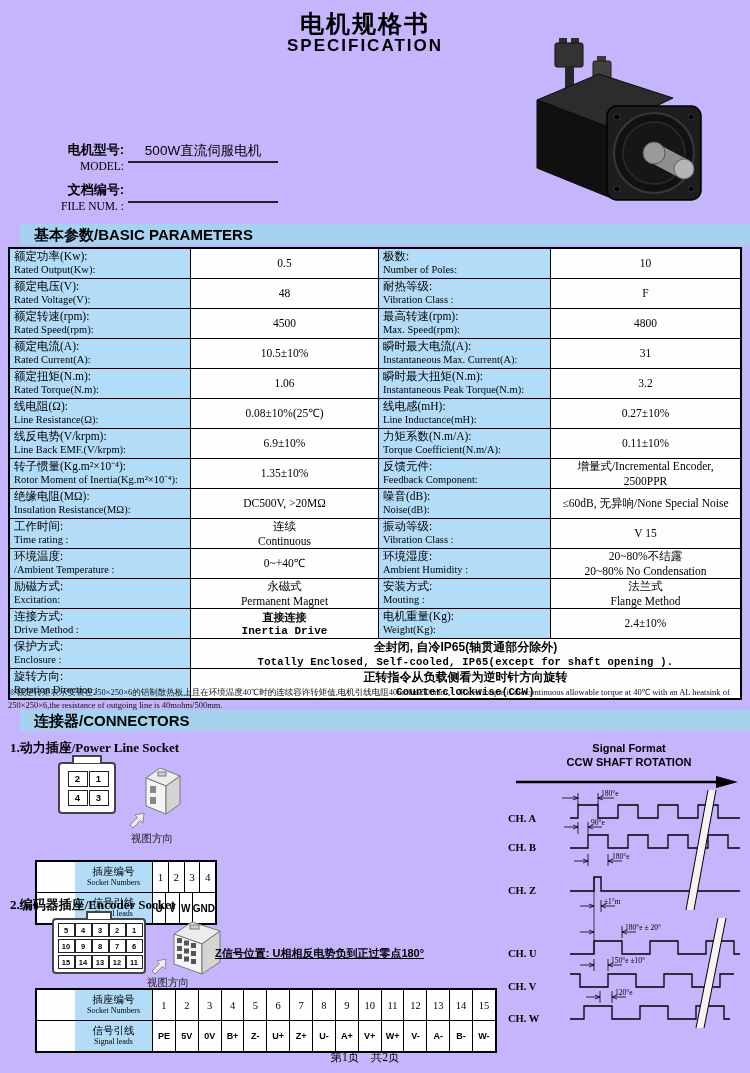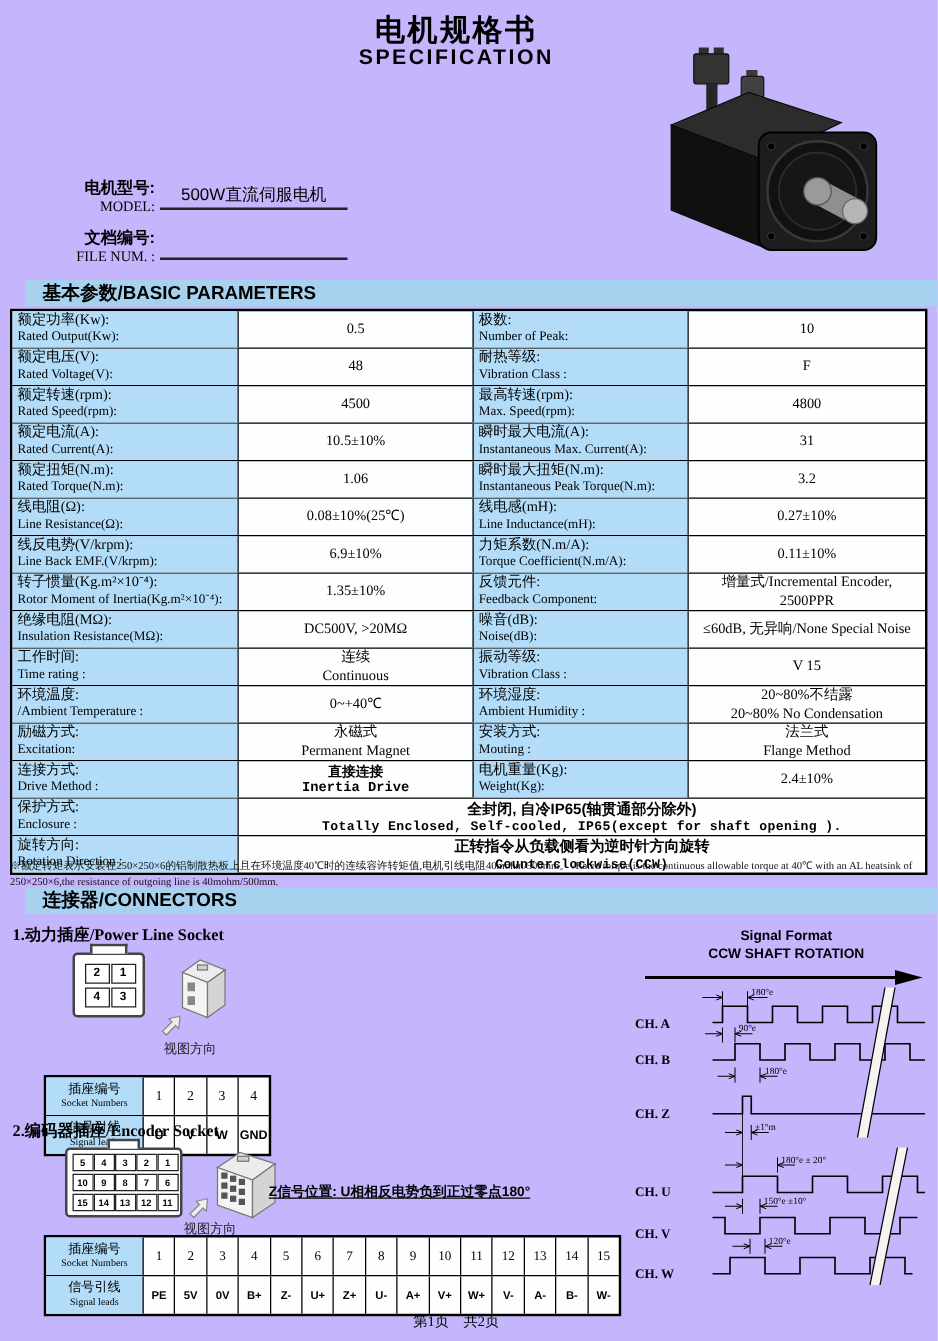--- a/index.html
+++ b/index.html
@@ -5,21 +5,21 @@
   html,body{margin:0;padding:0;}
   body{width:750px;font-family:"Liberation Serif",serif;}
   .page{position:relative;width:750px;height:1073px;background:#c4b5fd;overflow:hidden;color:#000;}
 
   
   .title-cn{position:absolute;top:8px;left:0;width:730px;text-align:center;font:bold 24px "Liberation Sans",sans-serif;letter-spacing:2px;}
   .title-en{position:absolute;top:36px;left:0;width:730px;text-align:center;font:bold 17px "Liberation Sans",sans-serif;letter-spacing:2px;}
 
   
   .model-block{position:absolute;left:46px;top:142px;width:236px;}
-  .model-row{display:flex;align-items:center;margin-bottom:8px;}
+  .model-row{display:flex;align-items:flex-start;margin-bottom:8px;}
   .model-labels{display:flex;flex-direction:column;align-items:flex-end;width:78px;}
   .model-labels .cn{font:bold 13px "Liberation Sans",sans-serif;line-height:1.3;}
   .model-labels .en{font:11.5px "Liberation Serif",serif;line-height:1.3;}
   .model-line{flex:0 0 150px;margin-left:4px;border-bottom:2px solid #222;min-height:18px;text-align:center;font:13.5px "Liberation Sans",sans-serif;padding-bottom:1px;}
 
   
   .section-bar{position:absolute;left:20px;width:734px;height:21px;background:#a6d2f0;font:bold 15px "Liberation Sans",sans-serif;line-height:21px;padding-left:14px;box-sizing:border-box;}
 
   
   .bp-table{position:absolute;left:8px;top:247px;width:734px;border:2px solid #000;background:#fdfeff;box-sizing:border-box;}
@@ -48,21 +48,21 @@
   .socket-cells{display:grid;justify-content:center;align-content:center;height:100%;}
   .socket-cells .sc{border:1.5px solid #222;display:flex;align-items:center;justify-content:center;background:#fff;}
   .face-power{left:58px;top:762px;width:58px;height:52px;}
   .face-power .socket-cells{grid-template-columns:18px 18px;gap:3px;}
   .face-power .sc{width:18px;height:14px;font:bold 9.5px "Liberation Sans",sans-serif;}
   .face-encoder{left:52px;top:918px;width:94px;height:56px;}
   .face-encoder .socket-cells{grid-template-columns:repeat(5,15px);gap:2px;}
   .face-encoder .sc{width:15px;height:12px;font:bold 7.5px "Liberation Sans",sans-serif;}
 
   .sock-table{position:absolute;border:2px solid #000;background:#fdfeff;box-sizing:border-box;}
-  .st-row{display:flex;height:30px;}
+  .st-row{display:flex;height:30px;padding-left:38px;}
   .st-row + .st-row{border-top:1px solid #000;}
   .st-label{width:78px;flex:0 0 78px;background:#b2dcf8;border-right:1px solid #000;display:flex;flex-direction:column;align-items:center;justify-content:center;box-sizing:border-box;}
   .st-label .cn{font:10.5px "Liberation Serif",serif;line-height:1.15;}
   .st-label .en{font:8px "Liberation Serif",serif;line-height:1.15;}
   .st-cells{display:flex;flex:1;}
   .st-cell{flex:1;border-left:1px solid #000;display:flex;align-items:center;justify-content:center;}
   .st-cells .st-cell:first-child{border-left:none;}
   .st-cell.num{font:11px "Liberation Serif",serif;}
   .st-cell.lead{font:bold 10px "Liberation Sans",sans-serif;}
   .tbl-power{left:35px;top:860px;width:182px;}
@@ -139,21 +139,21 @@
         <div class="cell label">
           <span class="cn">额定功率(Kw):</span>
           <span class="en">Rated Output(Kw):</span>
         </div>
         <div class="cell value lv">
           <div>0.5</div>
 
         </div>
         <div class="cell label">
           <span class="cn">极数:</span>
-          <span class="en">Number of Peak:</span>
+          <span class="en">Number of Poles:</span>
         </div>
         <div class="cell value">
           <div>10</div>
 
         </div>
       </div>
         <div class="bp-row">
         <div class="cell label">
           <span class="cn">额定电压(V):</span>
           <span class="en">Rated Voltage(V):</span>

